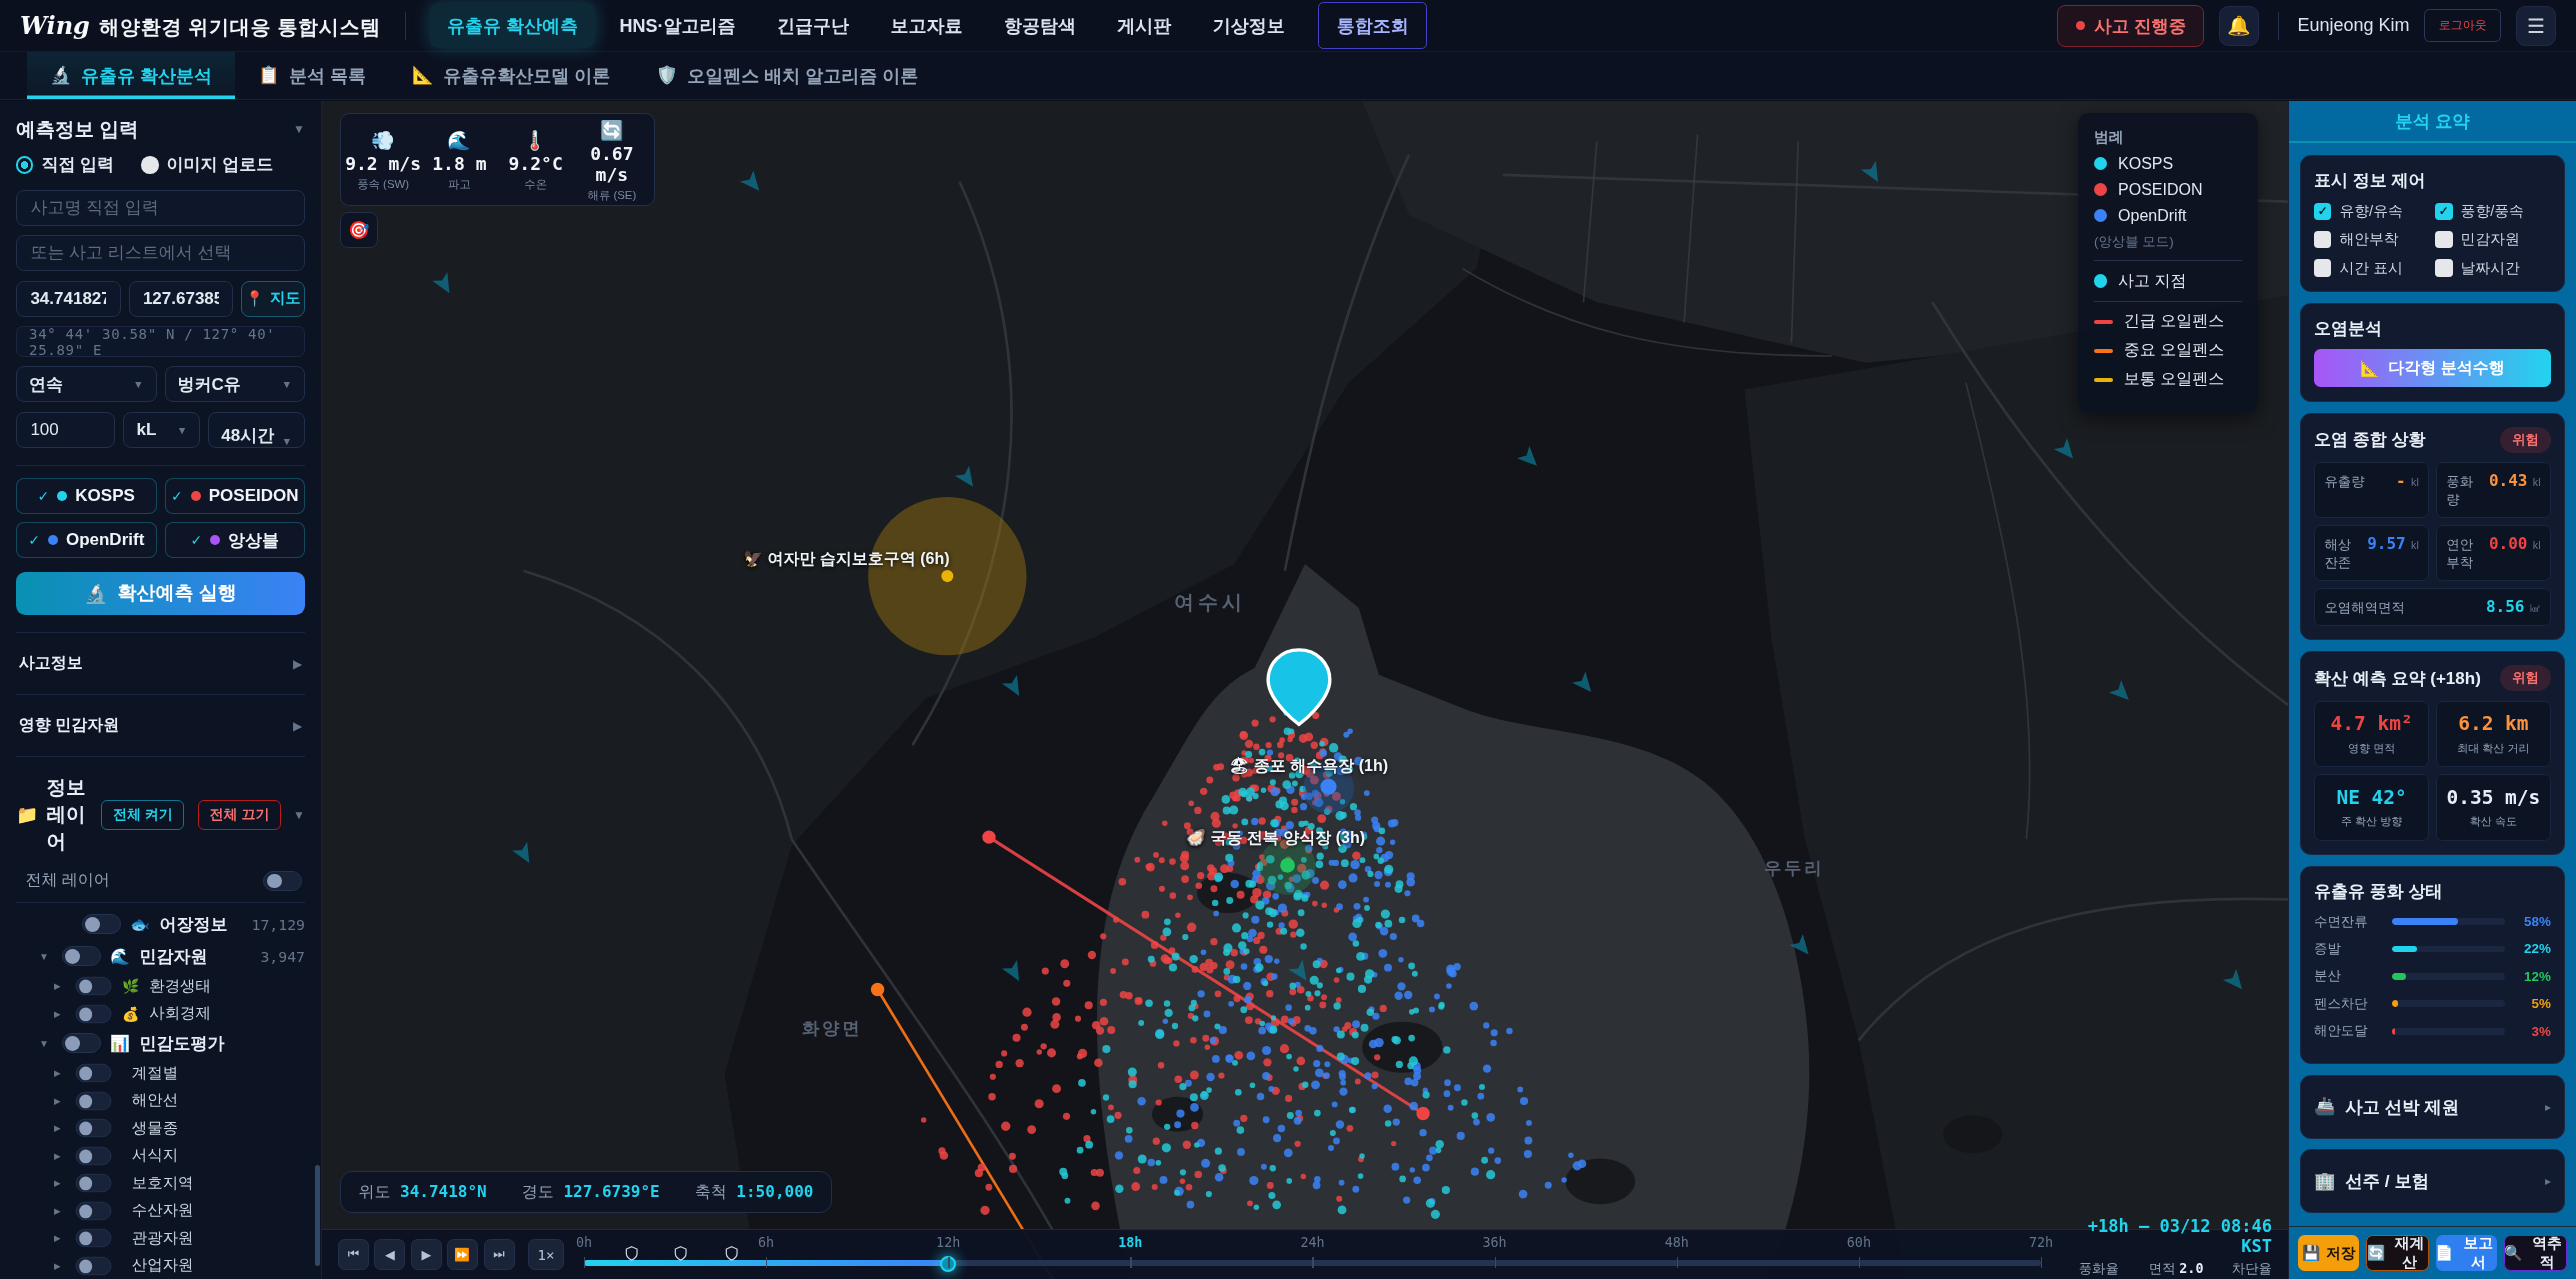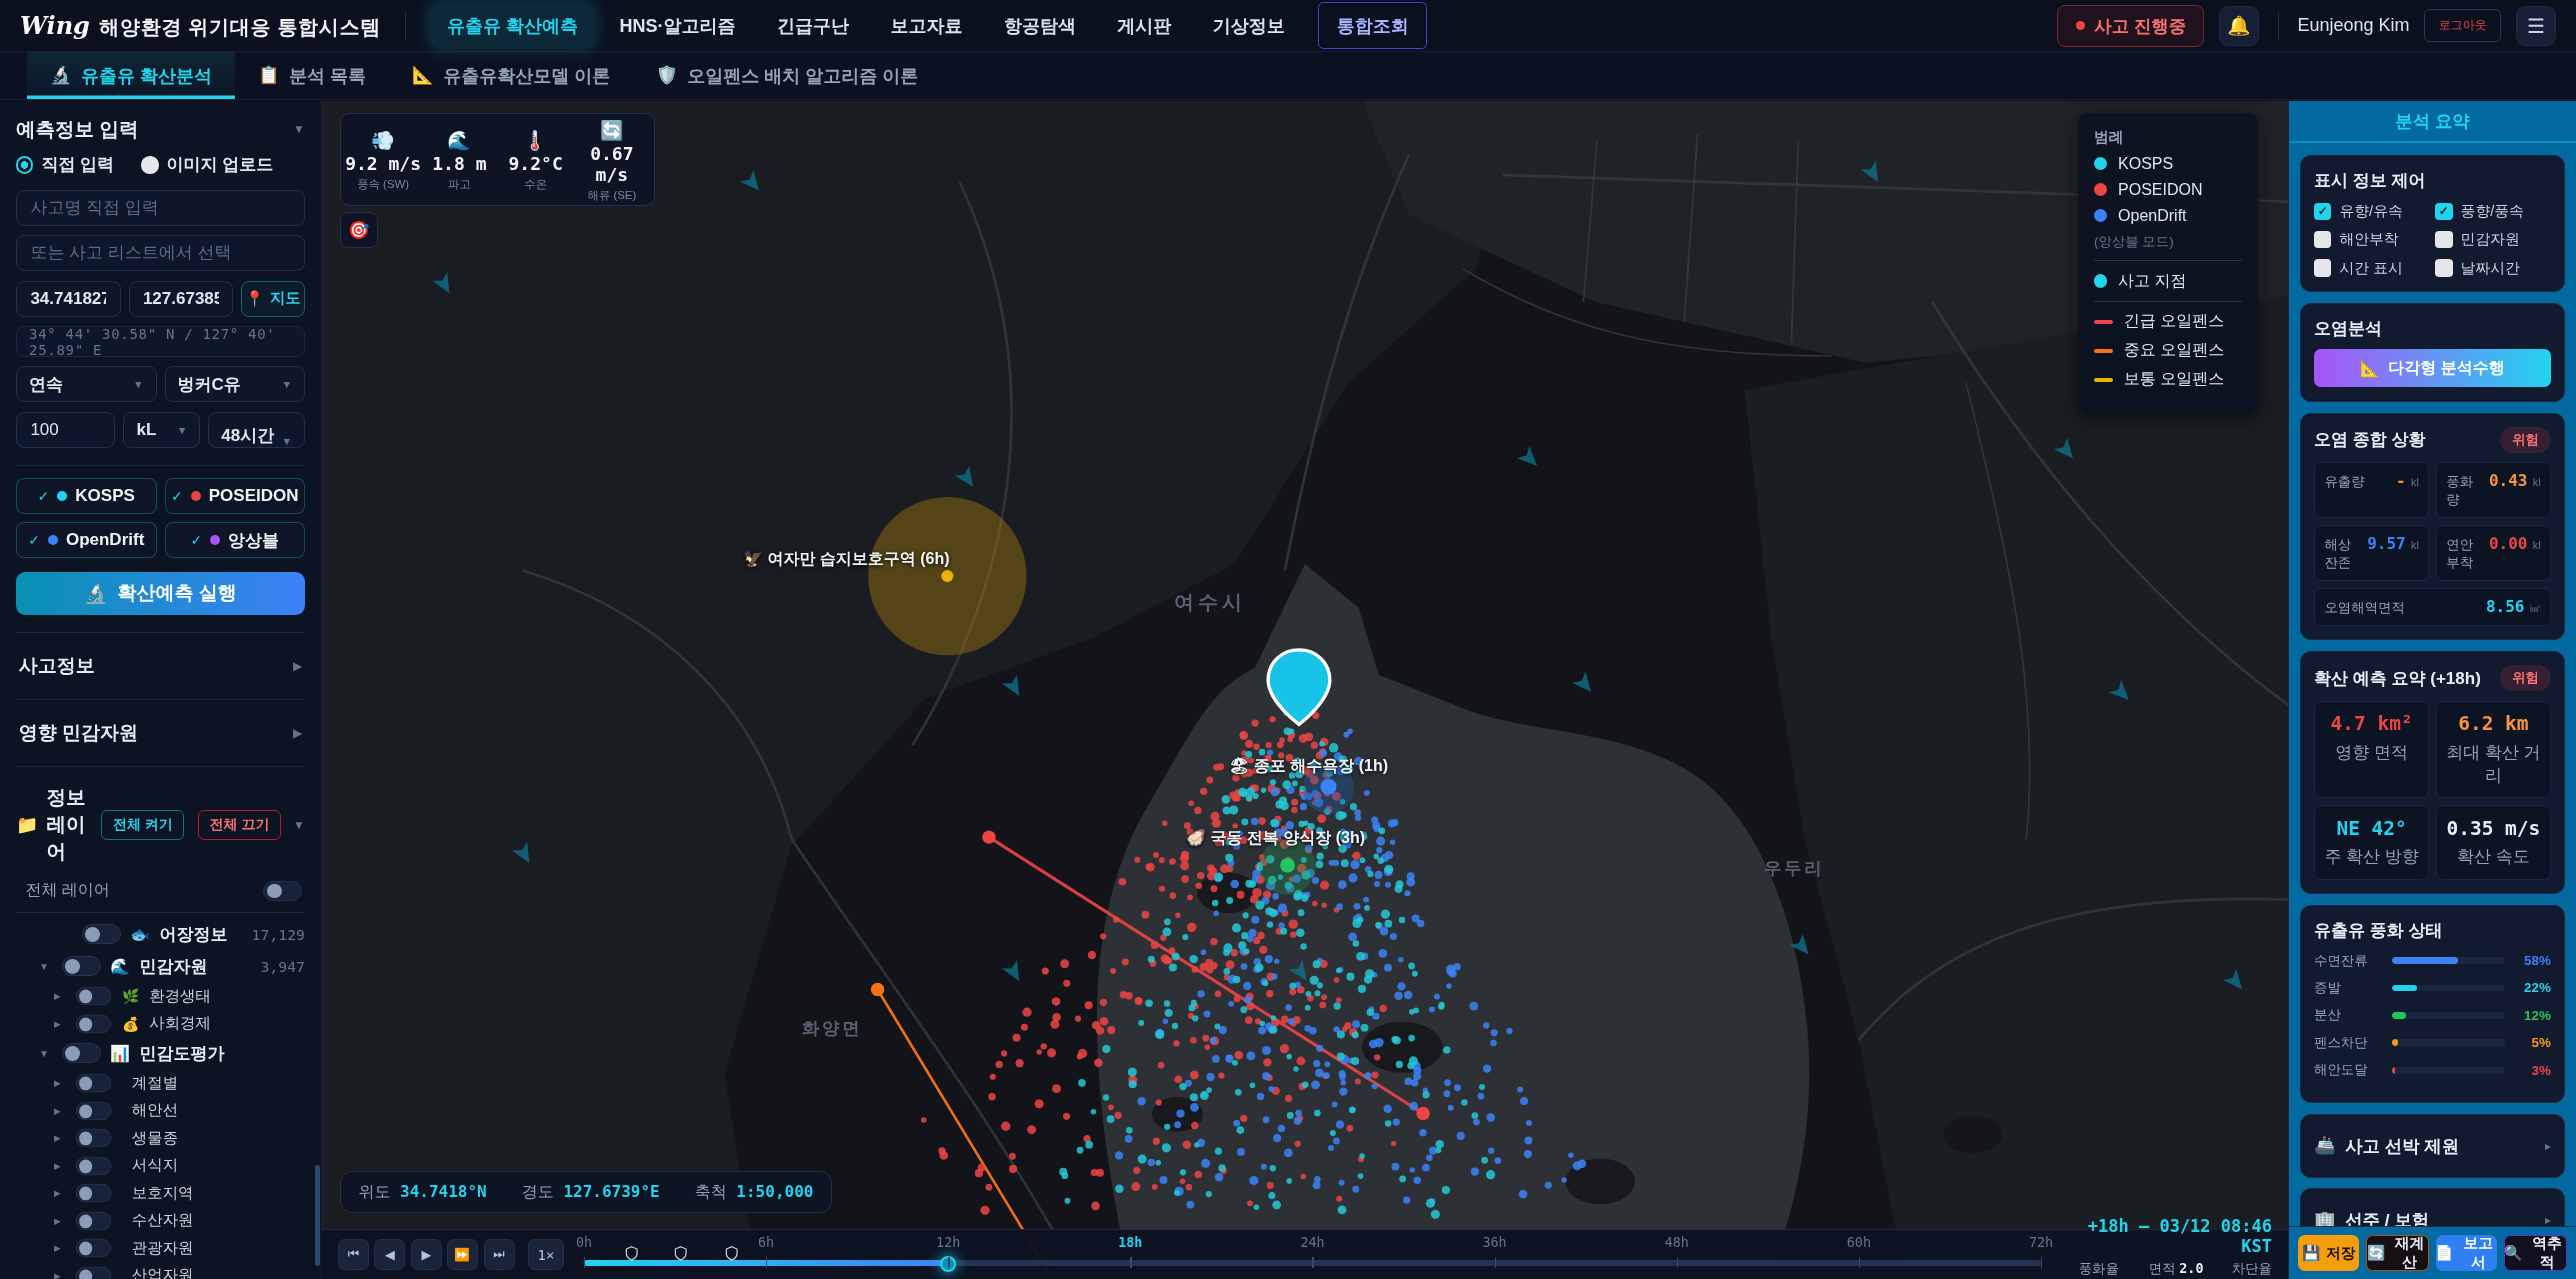--- a/index.html
+++ b/index.html
@@ -61,21 +61,21 @@
   .sb-divider { border:none; border-top:0.7px solid #1b2740; margin:8px 0 12px; }
   .chip-grid { display:grid; grid-template-columns:1fr 1fr; gap:8px; margin-bottom:13.4px; }
   .chip { height:36px; border:1px solid rgba(34,211,238,.28); border-radius:8px; background:rgba(14,23,41,.7);
           display:flex; align-items:center; justify-content:center; gap:8px; cursor:pointer; }
   .chip .ck { color:#22d3ee; font-size:14px; }
   .chip .cdot { width:10px; height:10px; border-radius:50%; }
   .chip .clabel { font-size:17px; font-weight:bold; color:#f1f5f9; }
   .run-btn { width:100%; height:43px; border:none; border-radius:9.4px; background:linear-gradient(90deg,#0891b2,#3b82f6);
              color:#fff; font-size:19px; font-weight:bold; display:flex; align-items:center; justify-content:center; gap:9.4px; cursor:pointer; margin-bottom:17.4px; }
   .section-row { border-top:0.7px solid #1b2740; padding:20px 2.7px; display:flex; align-items:center; justify-content:space-between; cursor:pointer; }
-  .section-row .s-label { font-size:19px; font-weight:bold; color:#e8eef7; }
+  .section-row .s-label { font-size:16px; font-weight:bold; color:#e8eef7; }
   .layers-head { border-top:0.7px solid #1b2740; padding-top:17.4px; display:flex; align-items:center; gap:8px; }
   .layers-head .folder { font-size:18px; }
   .layers-head .lh-title { font-size:19.5px; font-weight:bold; color:#e8eef7; flex:1; }
   .pill-btn { border-radius:6px; padding:5.4px 10.7px; font-size:14px; font-weight:bold; background:none; cursor:pointer; }
   .pill-on { border:1px solid #0e7490; color:#22d3ee; }
   .pill-off { border:1px solid #b91c1c; color:#f87171; margin-left:5.4px; }
   .master-row { display:flex; align-items:center; justify-content:space-between; padding:14.8px 2.7px 10.7px 9.4px; }
   .master-row .m-label { font-size:16px; color:#94a3b8; }
   .toggle { width:39px; height:20px; border-radius:10.7px; background:#182238; border:0.7px solid #243350; position:relative; flex:none; cursor:pointer; }
   .toggle .knob { position:absolute; left:2.7px; top:2px; width:14.8px; height:14.8px; border-radius:50%; background:#8b9cb8; }
@@ -142,21 +142,21 @@
   .stat-grid { display:grid; grid-template-columns:1fr 1fr; gap:6.7px; }
   .stat-box { background:#0c1424; border:0.7px solid #1a2740; border-radius:6.7px; padding:8px 9.4px;
               display:flex; align-items:baseline; gap:5.4px; }
   .stat-box.wide { grid-column:1 / -1; }
   .stat-box .s-lab { font-size:13.4px; color:#94a3b8; flex:1; }
   .stat-box .s-val { font-family:"DejaVu Sans Mono",monospace; font-weight:bold; font-size:16px; }
   .stat-box .s-unit { font-size:10.7px; color:#64748b; }
   .fc-grid { display:grid; grid-template-columns:1fr 1fr; gap:6.7px; }
   .fc-cell { background:#0c1424; border:0.7px solid #1a2740; border-radius:6.7px; padding:10.7px 5.4px; text-align:center; }
   .fc-cell .f-val { font-family:"DejaVu Sans Mono",monospace; font-weight:bold; font-size:19.5px; }
-  .fc-cell .f-lab { font-size:17px; color:#94a3b8; margin-top:5.4px; }
+  .fc-cell .f-lab { font-size:11px; color:#94a3b8; margin-top:5.4px; }
   .bar-row { display:flex; align-items:center; gap:8px; margin:9.4px 0; }
   .bar-row .b-lab { width:70px; font-size:13.4px; color:#94a3b8; flex:none; }
   .bar-row .b-track { flex:1; height:6.7px; border-radius:3.4px; background:#1b2740; overflow:hidden; }
   .bar-row .b-fill { height:100%; border-radius:3.4px; }
   .bar-row .b-val { width:38px; text-align:right; font-size:13.4px; font-weight:bold; flex:none; }
   .fold-card { background:#111a2e; border:0.7px solid #1c2942; border-radius:10.7px; padding:19px 13.4px;
                display:flex; align-items:center; gap:9.4px; cursor:pointer; flex:none; }
   .fold-card .f-ico { font-size:17.4px; }
   .fold-card .f-lab { font-size:17.4px; font-weight:bold; color:#e8eef7; flex:1; }
   .rp-actions { flex:none; border-top:0.7px solid #1e293b; padding:8px 9.4px; display:flex; gap:6.7px; }

